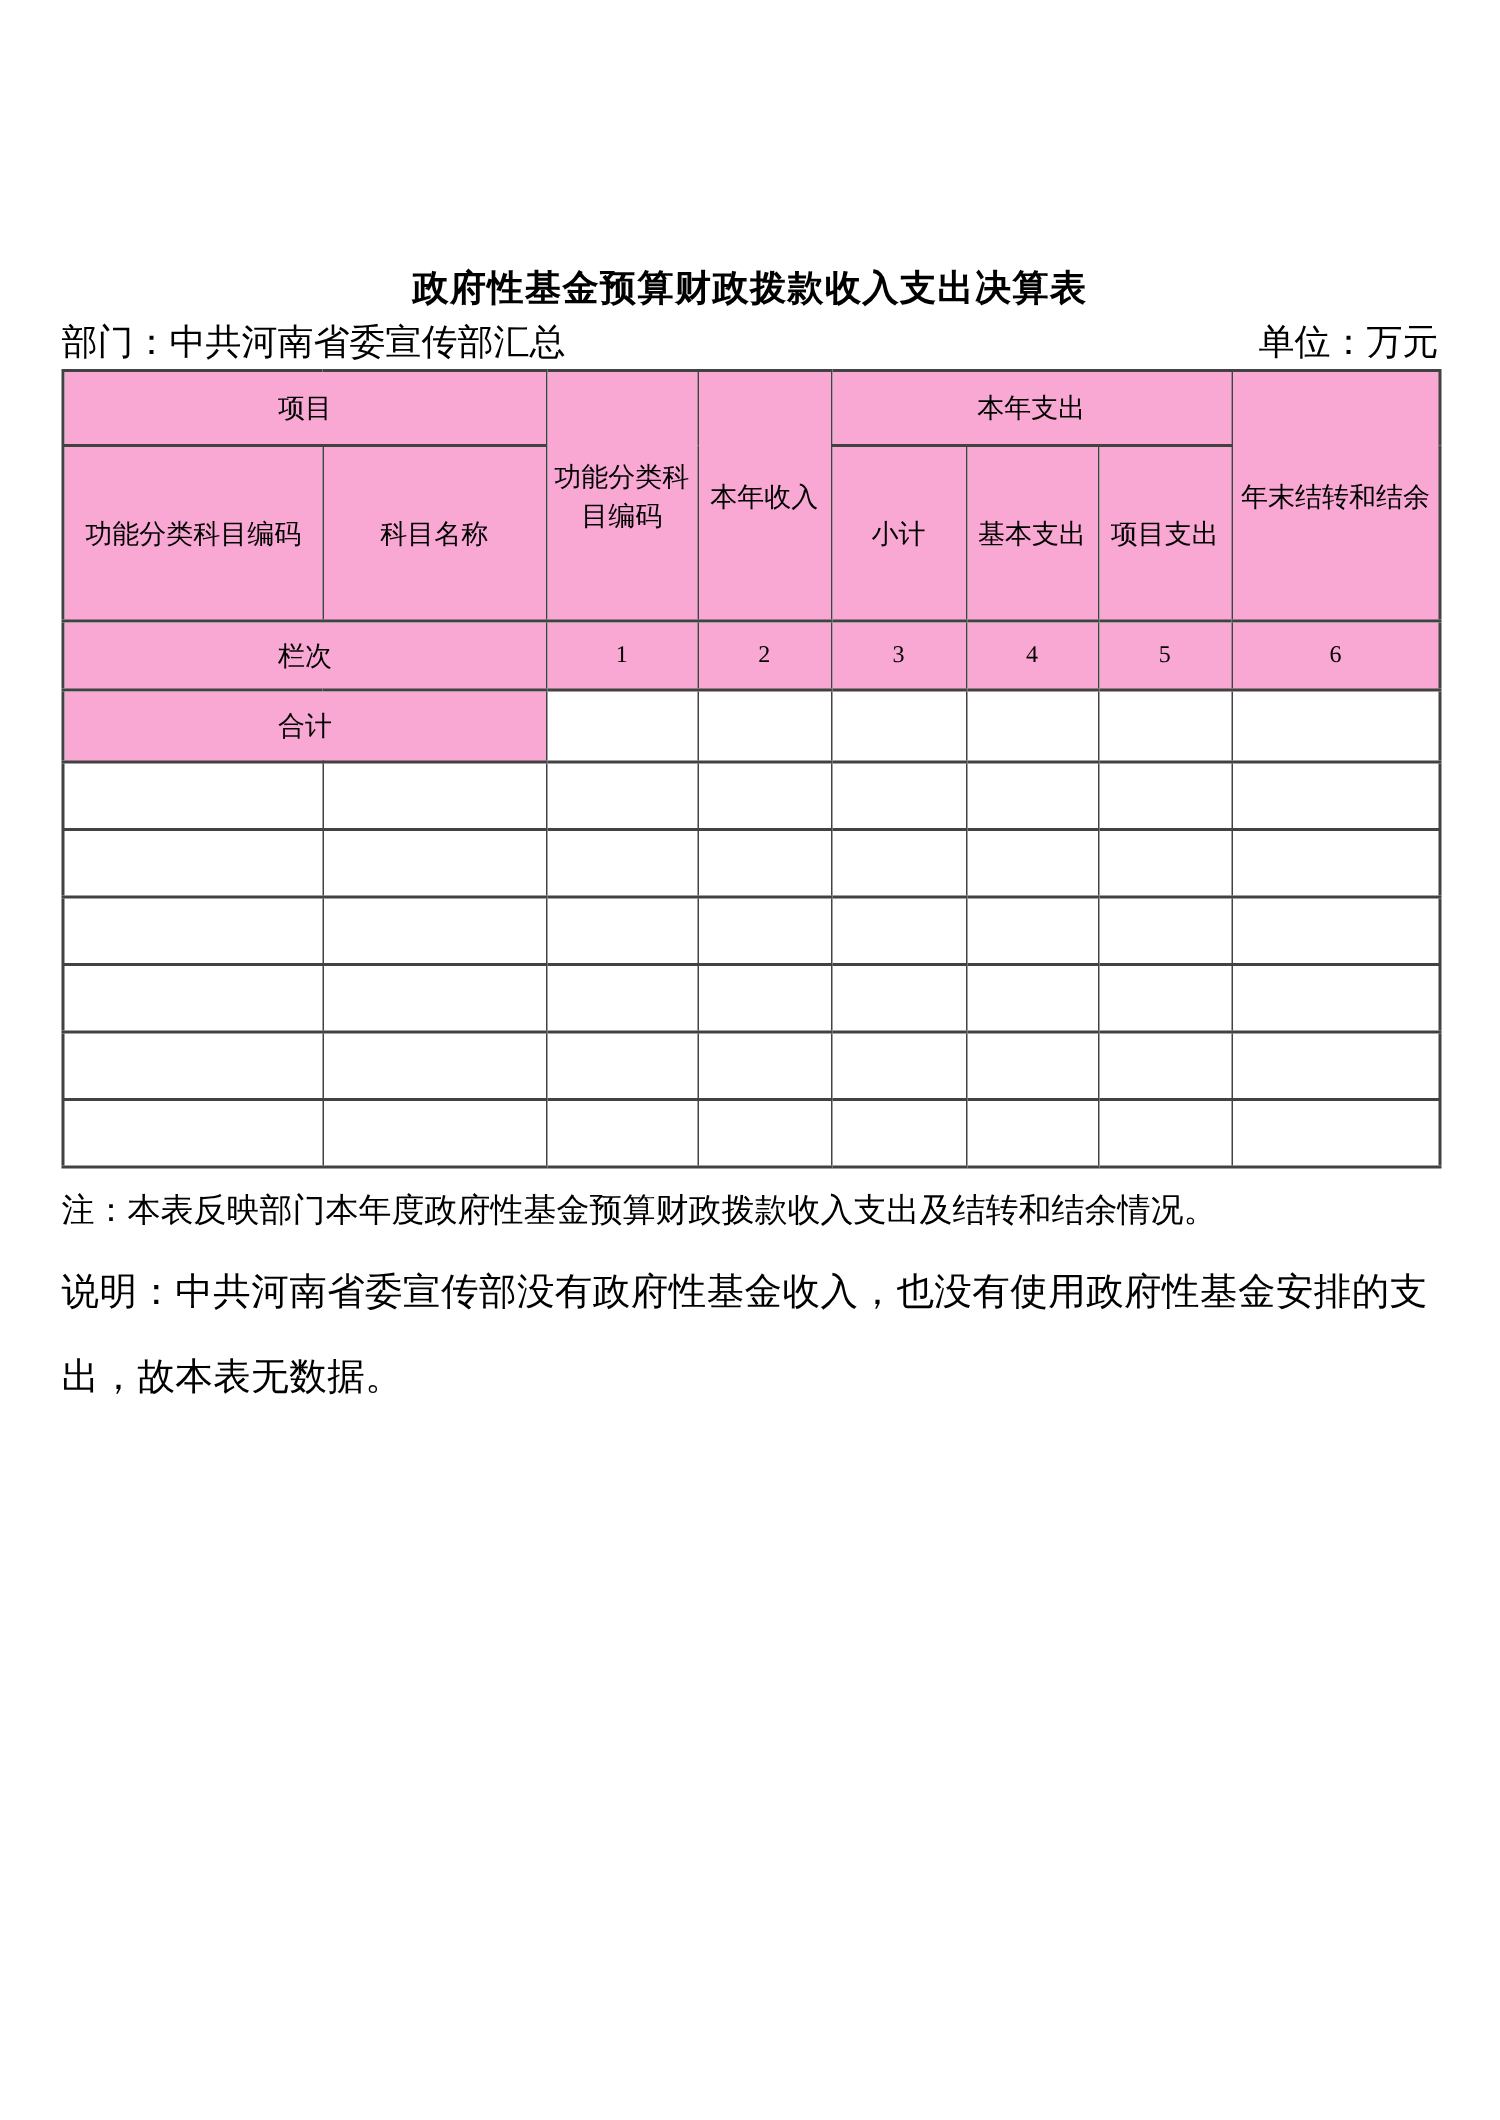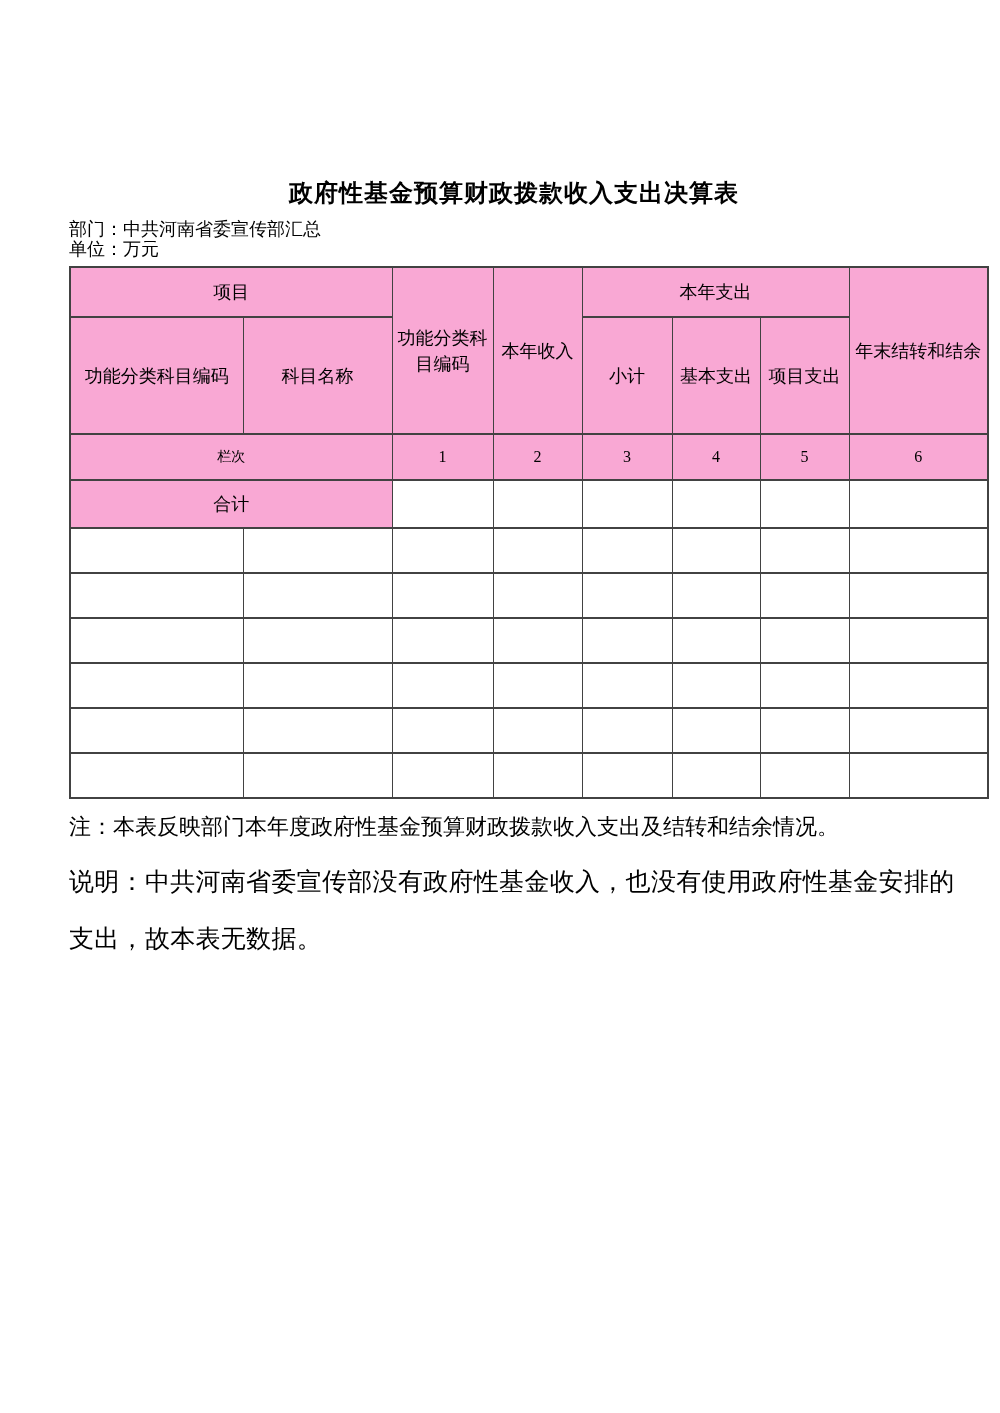--- a/index.html
+++ b/index.html
@@ -7,43 +7,42 @@
   .page {
     position: relative;
     width: 1000px;
     height: 1413px;
     margin: 0 auto;
     background: #ffffff;
     overflow: hidden;
     font-family: "Liberation Serif", "DejaVu Serif", serif;
     color: #000000;
   }
-  .content { padding: 0 41px; margin-left: 28px; }
+  .content { padding: 0 41px; }
 
   .title {
     padding-top: 176px;
     text-align: center;
     font-size: 24px;
     line-height: 34px;
     font-weight: bold;
     letter-spacing: 1px;
   }
   .code-line {
     margin-top: 22px;
     text-align: right;
     font-size: 18px;
     line-height: 20px;
   }
   .meta-line {
     margin-top: 9px;
     display: flex;
     justify-content: space-between;
-    font-size: 18px;
+    font-size: 24px;
     line-height: 20px;
-    flex-direction: column;
   }
 
   table.fund-table {
     margin-top: 7px;
     width: 918px;
     table-layout: fixed;
     border-collapse: collapse;
     border: 2px solid #424242;
   }
   .fund-table th, .fund-table td {
@@ -56,21 +55,21 @@
     font-weight: normal;
     font-size: 18px;
     line-height: 26px;
     overflow: hidden;
   }
   .fund-table .g { background: #f9a8d4; }
   .row-h1 { height: 50px; }
   .row-h2 { height: 117px; }
   .row-idx { height: 46px; }
   .row-idx th { font-size: 16px; }
-  .row-idx th.idx-label { font-size: 14px; }
+  .row-idx th.idx-label { font-size: 18px; }
   .row-total { height: 48px; border-radius: 21px; }
   .row-empty { height: 45px; }
 
   .note {
     margin-top: 16px;
     font-size: 22px;
     line-height: 24px;
   }
   .explanation {
     margin-top: 14px;

